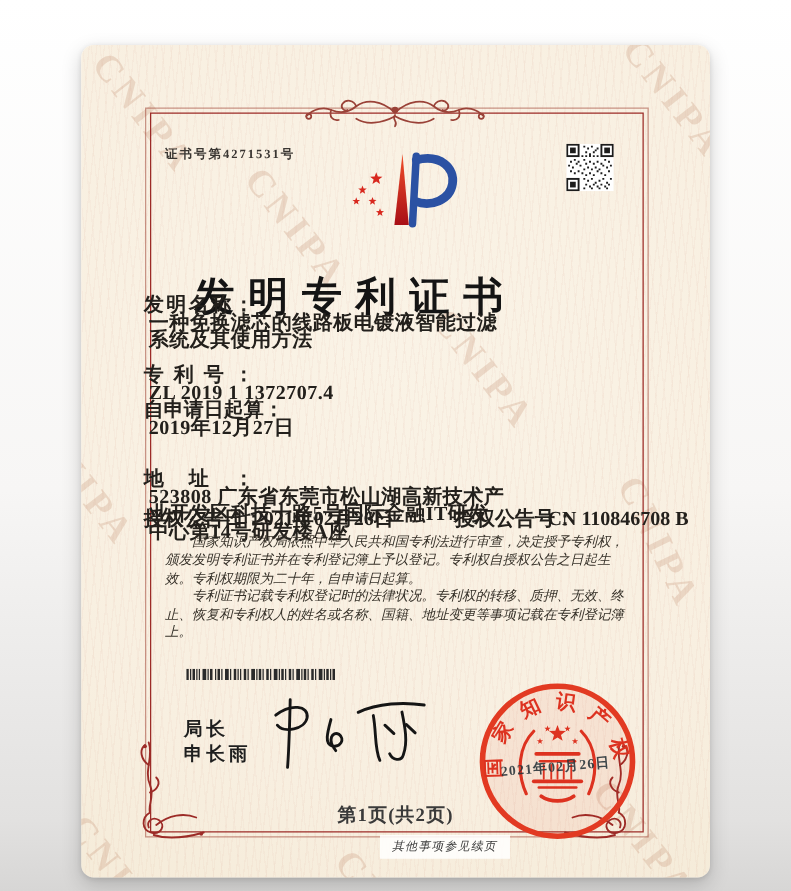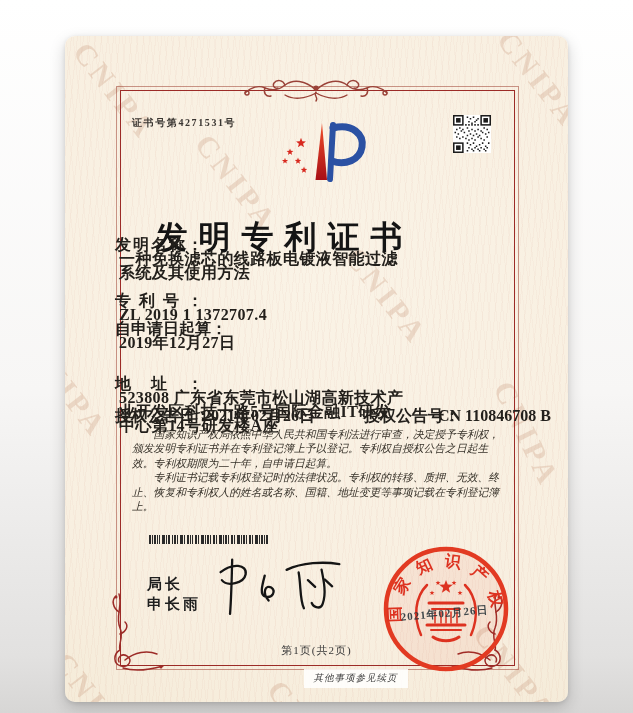--- a/index.html
+++ b/index.html
@@ -55,21 +55,21 @@
   .barcode{position:absolute;left:84px;top:499px;z-index:3;}
   .signer{position:absolute;left:82px;top:538px;z-index:3;
     font-family:"Liberation Sans","DejaVu Sans",sans-serif;font-weight:700;font-size:15px;
     color:#1f1f1f;letter-spacing:3px;line-height:20px;}
   .sig{position:absolute;left:138px;top:512px;z-index:3;}
   .seal{position:absolute;left:317px;top:509px;z-index:4;}
   .seal-date{position:absolute;left:312px;top:570px;width:135px;z-index:5;text-align:center;
     font-weight:700;font-size:11px;letter-spacing:1px;color:#263238;opacity:.88;
     transform:rotate(-5deg);}
   .pageinfo{position:absolute;left:55px;top:607px;width:393px;z-index:3;text-align:center;
-    font-size:11px;font-weight:400;letter-spacing:1px;color:#3a3a3a;}
+    font-size:15px;font-weight:700;letter-spacing:1px;color:#3a3a3a;}
   .footnote{position:absolute;left:0;top:631px;width:503px;z-index:3;text-align:center;padding-left:39px;}
   .footnote span{display:inline-block;background:rgba(255,255,255,.85);padding:3px 10px;
     font-style:italic;font-size:9.5px;color:#3c3c3c;letter-spacing:1px;}
   svg{display:block}
 </style>
 </head>
 <body>
 
 <div id="screen">
   <div class="card">

